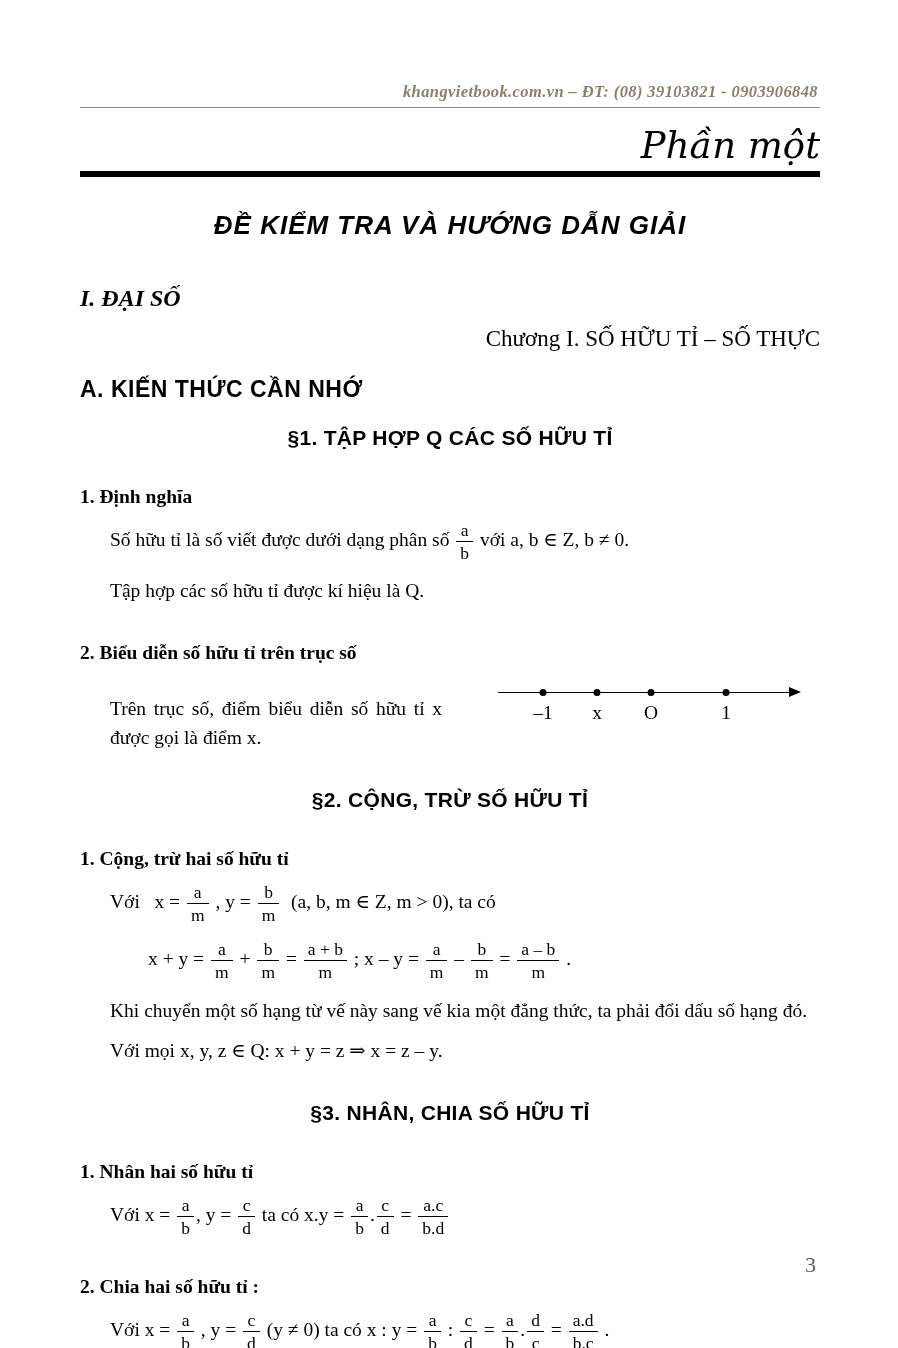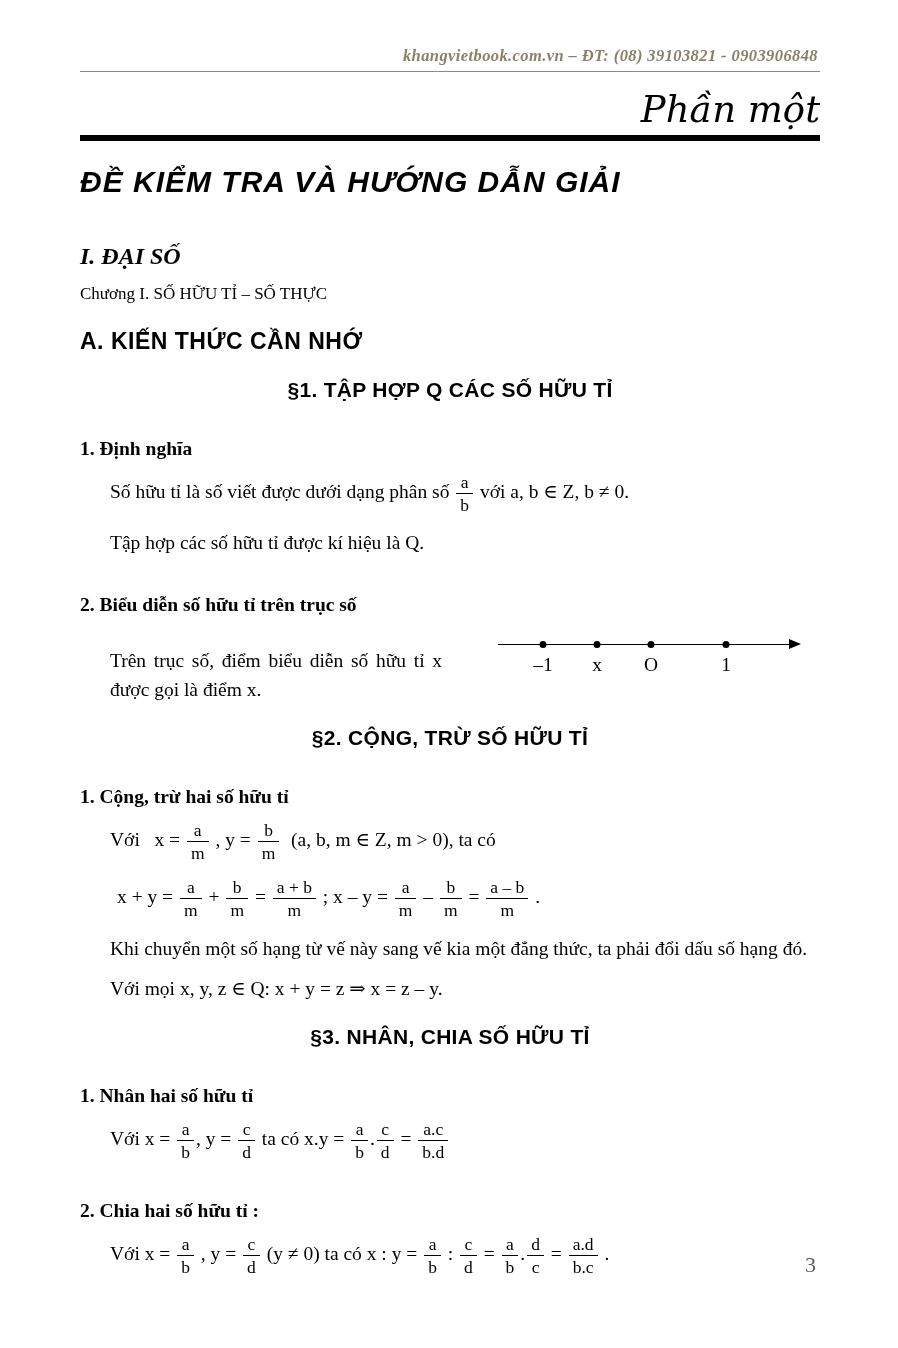--- a/index.html
+++ b/index.html
@@ -17,53 +17,54 @@
 
   
   .site-line {
     text-align:right;
     font-style:italic;
     font-weight:bold;
     font-size:16.5px;
     color:#8b8168;
     letter-spacing:0.4px;
     padding-right:2px;
+    margin-top:36px;
   }
   .header-rule { border-bottom:1.5px solid #8a8a8a; margin-top:5px; }
 
   
   .script-title {
     font-style:italic;
     font-size:37px;
     margin-top:16px;
     padding-left:2px;
     font-family:"DejaVu Serif",serif;
     text-align:right;
   }
   .thick-rule { height:6px; background:#000; margin-top:4px; }
   .main-title {
-    margin:24px 0 0;
-    text-align:left;
+    margin:33px 0 0;
+    text-align:center;
     font-family:"Liberation Sans","DejaVu Sans",sans-serif;
     font-style:italic;
     font-weight:bold;
-    font-size:30px;
+    font-size:26px;
     letter-spacing:1px;
   }
 
   .section-heading {
     margin:44px 0 0;
     font-size:24px;
     font-weight:bold;
     font-style:italic;
   }
   .chapter-title {
     margin-top:14px;
-    text-align:left;
-    font-size:17px;
+    text-align:right;
+    font-size:23px;
   }
   .knowledge-heading {
     margin:24px 0 0;
     font-family:"Liberation Sans","DejaVu Sans",sans-serif;
     font-weight:bold;
     font-size:23px;
     letter-spacing:0.5px;
   }
   .para-title {
     margin-top:23px;
@@ -87,21 +88,21 @@
   }
   .justify { text-align:justify; }
 
   .formula {
     margin-top:10px;
     margin-left:30px;
     font-size:19.5px;
     white-space:pre-wrap;
     line-height:1.4;
   }
-  .formula.indent-more { margin-left:37px;font-family:Liberation Serif, serif; }
+  .formula.indent-more { margin-left:68px;font-family:Liberation Serif, serif; }
   .frac {
     display:inline-block;
     vertical-align:middle;
     text-align:center;
     font-size:17.5px;
     line-height:1.15;
     margin:2px 2px;
   }
   .frac .num { display:block; padding:0 4px 1px; }
   .frac .den { display:block; border-top:1.4px solid #000; padding:1px 4px 0; }
@@ -123,21 +124,21 @@
     width:7px; height:7px; border-radius:50%;
     background:#000; transform:translateX(-50%);
   }
   .nl-label {
     position:absolute; top:26px;
     transform:translateX(-50%);
     font-size:19.5px;
   }
   .p1 { left:15%; } .p2 { left:33%; } .p3 { left:51%; } .p4 { left:76%; }
 
-  .gap-lg { margin-top:22px; }
+  .gap-lg { margin-top:36px; }
 
   .page-number {
     position:absolute;
     right:82px; bottom:70px;
     font-size:22px;
     color:#5a5a66;
   }
 </style>
 </head>
 <body>

